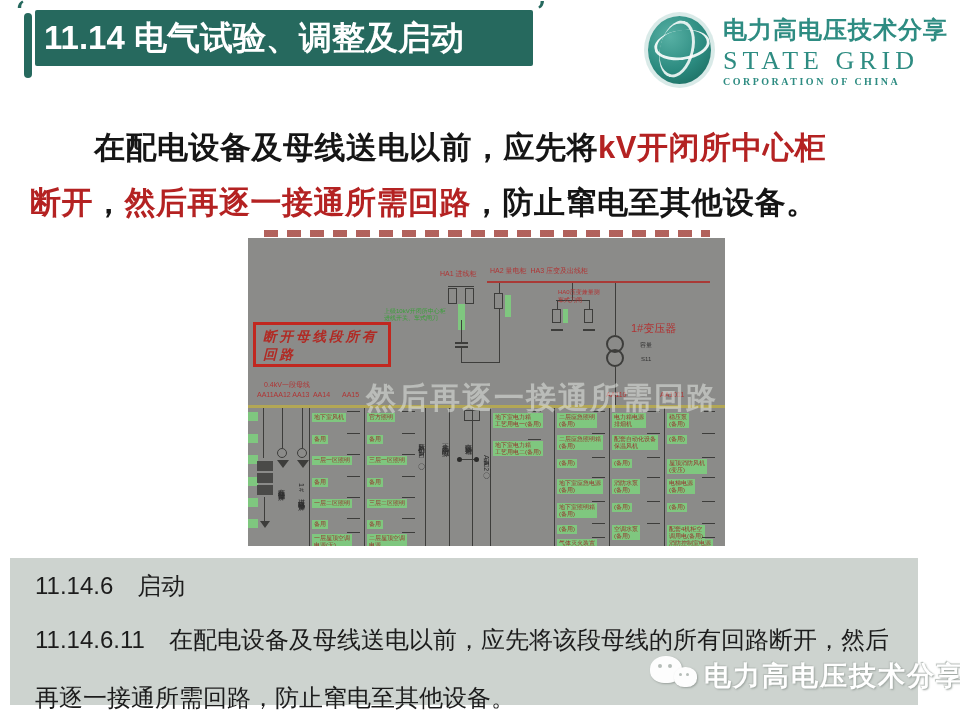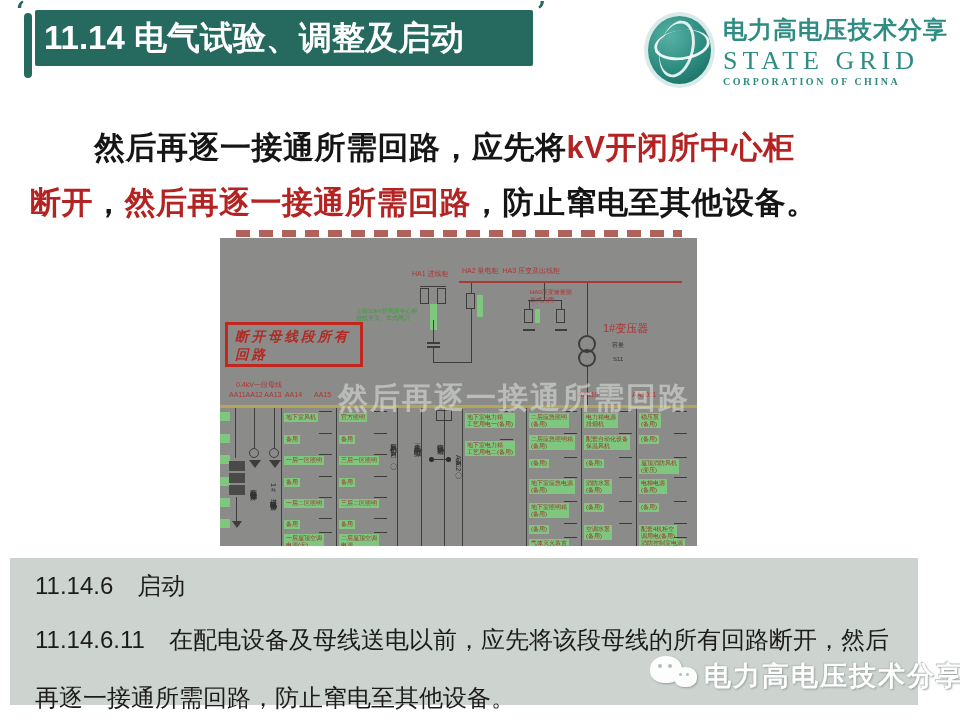--- a/index.html
+++ b/index.html
@@ -20,21 +20,21 @@
                border-left:none;border-radius:50%;transform:rotate(14deg);box-sizing:border-box;}
   .logo-text{display:flex;flex-direction:column;color:#2e8c82;}
   .logo-cn{font-size:24px;font-weight:bold;letter-spacing:1px;white-space:nowrap;}
   .logo-en{font-family:"Liberation Serif","DejaVu Serif",serif;font-size:26px;font-weight:normal;letter-spacing:5px;white-space:nowrap;}
   .logo-sub{font-family:"Liberation Serif","DejaVu Serif",serif;font-size:10px;font-weight:bold;letter-spacing:2.5px;white-space:nowrap;}
   
   .para{position:absolute;left:30px;top:120px;width:888px;font-size:31px;font-weight:700;line-height:55px;
         text-indent:64px;color:#151515;letter-spacing:.5px;}
   .para .red{color:#b42222;}
   
-  .diagram{position:absolute;left:220px;top:229px;width:477px;height:317px;}
+  .diagram{position:absolute;left:248px;top:229px;width:477px;height:317px;}
   .smudge{position:absolute;left:16px;top:1px;width:446px;height:7px;opacity:.8;
           background:repeating-linear-gradient(90deg,#9e3a33 0 14px,transparent 14px 23px);}
   .dg-body{position:absolute;left:0;top:9px;width:477px;height:308px;background:#8b8b89;overflow:hidden;}
   .wire{position:absolute;background:#3d3d3b;}
   .redwire{position:absolute;background:#a93a36;}
   .oliv{position:absolute;background:#b3a755;}
   .sym{position:absolute;border:1px solid #3d3d3b;background:transparent;box-sizing:border-box;}
   .gbar{position:absolute;background:#7fc77f;}
   .circ{position:absolute;border:2px solid #3d3d3b;border-radius:50%;box-sizing:border-box;background:transparent;}
   .rlab{position:absolute;color:#b03434;font-size:7px;line-height:8px;white-space:pre;}
@@ -72,21 +72,21 @@
 
   <div class="logo">
     <div class="globe"></div>
     <div class="logo-text">
       <span class="logo-cn">电力高电压技术分享</span>
       <span class="logo-en">STATE GRID</span>
       <span class="logo-sub">CORPORATION OF CHINA</span>
     </div>
   </div>
 
-  <div class="para" id="para"><span class="">然后再逐一接通所需回路，应先将</span><span class="red">kV开闭所中心柜</span><br><span class="red">断开</span><span class="">，</span><span class="red">然后再逐一接通所需回路</span><span class="">，防止窜电至其他设备。</span></div>
+  <div class="para" id="para"><span class="">在配电设备及母线送电以前，应先将</span><span class="red">kV开闭所中心柜</span><br><span class="red">断开</span><span class="">，</span><span class="red">然后再逐一接通所需回路</span><span class="">，防止窜电至其他设备。</span></div>
 
   <div class="diagram">
     <div class="smudge"></div>
     <div class="dg-body" id="dg">
 
       <div class="redwire" style="left:239px;top:43px;width:223px;height:2px;"></div>
       <div class="wire" style="left:200px;top:48px;width:26px;height:1px;"></div>
       <div class="sym" style="left:200px;top:50px;width:9px;height:16px;"></div>
       <div class="sym" style="left:217px;top:50px;width:9px;height:16px;"></div>
       <div class="gbar" style="left:210px;top:66px;width:7px;height:26px;"></div>

